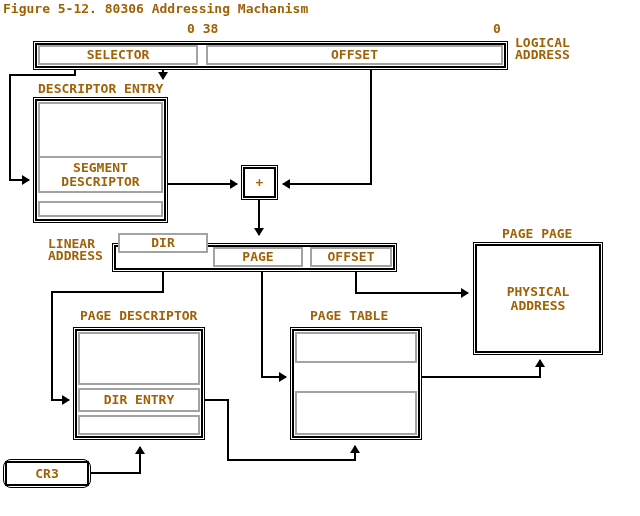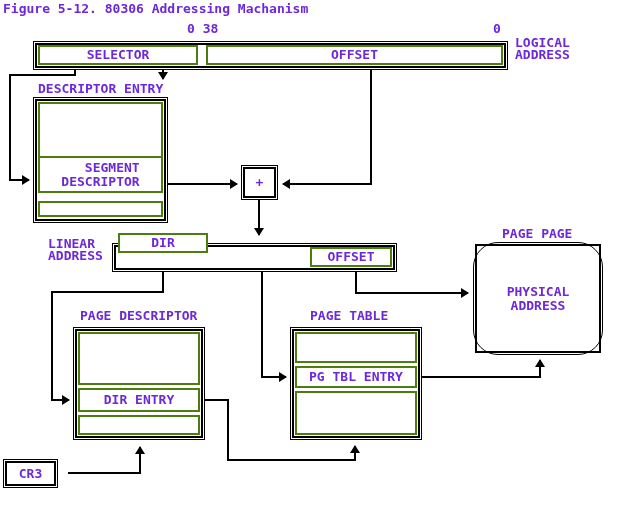--- a/index.html
+++ b/index.html
@@ -1,29 +1,29 @@
 <!DOCTYPE html>
 <html><head>
 <meta charset="utf-8">
 <style>
   html,body{margin:0;padding:0;background:#fff;}
   #canvas{
     position:relative;width:640px;height:516px;background:#fff;
     font-family:"DejaVu Sans Mono","Liberation Mono",monospace;
-    font-weight:bold;font-size:13px;color:#6d28d9;overflow:hidden;
+    font-weight:bold;font-size:13px;color:#a16207;overflow:hidden;
   }
   .lbl{position:absolute;white-space:pre-line;line-height:12px;letter-spacing:0px;}
   svg.wires{position:absolute;left:0;top:0;width:640px;height:516px;}
   
   .dbl{position:absolute;box-sizing:border-box;border:1px solid #000;background:#fff;}
   .dbl::after{content:"";position:absolute;inset:1px;border:2px solid #000;pointer-events:none;}
   .cell{
-    position:absolute;box-sizing:border-box;border:2px solid #4d7c0f;background:#fff;
+    position:absolute;box-sizing:border-box;border:2px solid #a3a3a3;background:#fff;
     display:flex;align-items:center;justify-content:center;
-    text-align:right;white-space:pre-line;line-height:14px;
+    text-align:center;white-space:pre-line;line-height:14px;
   }
   .center-flex{display:flex;align-items:center;justify-content:center;text-align:center;white-space:pre-line;line-height:14px;}
 </style>
 </head>
 <body>
 
 <div id="canvas">
 
   <svg class="wires" viewBox="0 0 640 516" xmlns="http://www.w3.org/2000/svg">
     <defs>
@@ -64,33 +64,33 @@
   <div class="cell" style="left:38px;top:156px;width:125px;height:37px;">SEGMENT
 DESCRIPTOR</div>
   <div class="cell" style="left:38px;top:201px;width:125px;height:16px;"></div>
 
   <div class="dbl center-flex" style="left:241px;top:165px;width:37px;height:35px;">+</div>
 
   <div class="lbl" style="left:48px;top:238px;">LINEAR
 ADDRESS</div>
   <div class="dbl" style="left:112px;top:243px;width:285px;height:29px;"></div>
   <div class="cell" style="left:118px;top:233px;width:90px;height:20px;">DIR</div>
+  <div class="cell" style="left:213px;top:247px;width:90px;height:20px;">PAGE</div>
   <div class="cell" style="left:310px;top:247px;width:82px;height:20px;">OFFSET</div>
 
   <div class="lbl" style="left:502px;top:228px;">PAGE PAGE</div>
-  <div class="dbl center-flex" style="left:473px;top:242px;width:130px;height:113px;border-radius:25px;">PHYSICAL
+  <div class="dbl center-flex" style="left:473px;top:242px;width:130px;height:113px;">PHYSICAL
 ADDRESS</div>
 
   <div class="lbl" style="left:80px;top:310px;">PAGE DESCRIPTOR</div>
   <div class="dbl" style="left:73px;top:327px;width:132px;height:113px;"></div>
   <div class="cell" style="left:78px;top:332px;width:122px;height:53px;"></div>
   <div class="cell" style="left:78px;top:388px;width:122px;height:24px;">DIR ENTRY</div>
   <div class="cell" style="left:78px;top:415px;width:122px;height:20px;"></div>
 
   <div class="lbl" style="left:310px;top:310px;">PAGE TABLE</div>
   <div class="dbl" style="left:290px;top:327px;width:132px;height:113px;"></div>
   <div class="cell" style="left:295px;top:332px;width:122px;height:31px;"></div>
-  <div class="cell" style="left:295px;top:366px;width:122px;height:22px;">PG TBL ENTRY</div>
   <div class="cell" style="left:295px;top:391px;width:122px;height:44px;"></div>
 
-  <div class="dbl center-flex" style="left:3px;top:459px;width:55px;height:29px;">CR3</div>
+  <div class="dbl center-flex" style="left:3px;top:459px;width:88px;height:29px;border-radius:8px;">CR3</div>
 
 </div>
 
 </body></html>

